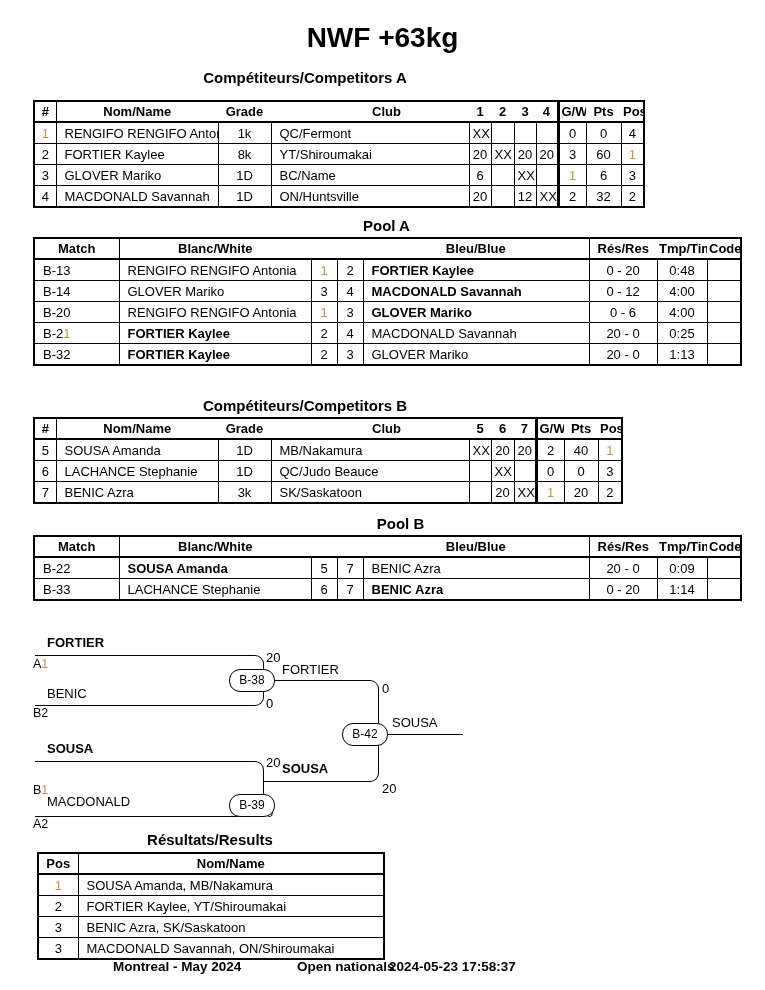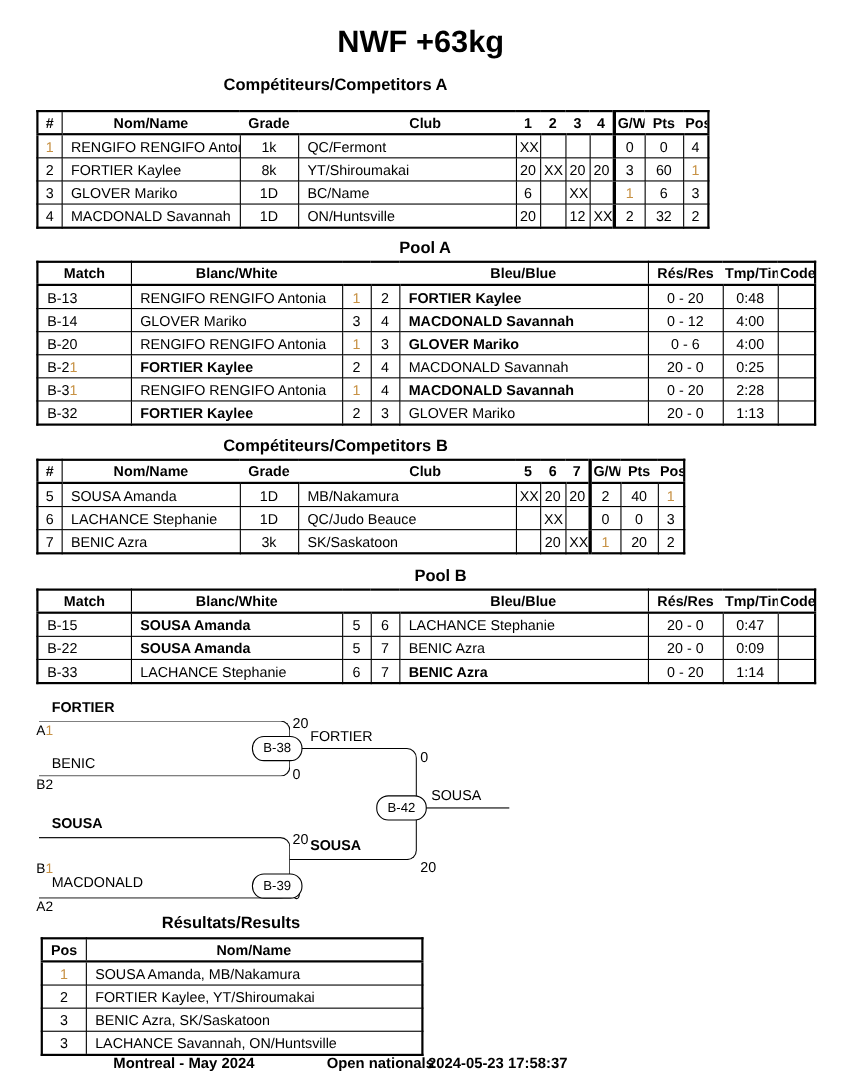--- a/index.html
+++ b/index.html
@@ -179,30 +179,20 @@
       <td class="l"><span>B-2</span><span class="tan" style="color: rgb(199, 145, 68);">1</span></td>
       <td class="l b">FORTIER Kaylee</td>
       <td class="c">2</td>
       <td class="c">4</td>
       <td class="l">MACDONALD Savannah</td>
       <td class="c">20 - 0</td>
       <td class="c">0:25</td>
       <td class="c"></td>
     </tr>
     <tr>
-      <td class="l"><span>B-3</span><span class="tan" style="color: rgb(199, 145, 68);">1</span></td>
-      <td class="l">RENGIFO RENGIFO Antonia</td>
-      <td class="c tan" style="color: rgb(199, 145, 68);">1</td>
-      <td class="c">4</td>
-      <td class="l b">MACDONALD Savannah</td>
-      <td class="c">0 - 20</td>
-      <td class="c">2:28</td>
-      <td class="c"></td>
-    </tr>
-    <tr>
       <td class="l"><span>B-32</span><span class="tan" style="color: rgb(199, 145, 68);"></span></td>
       <td class="l b">FORTIER Kaylee</td>
       <td class="c">2</td>
       <td class="c">3</td>
       <td class="l">GLOVER Mariko</td>
       <td class="c">20 - 0</td>
       <td class="c">1:13</td>
       <td class="c"></td>
     </tr>
   </tbody>
@@ -293,30 +283,20 @@
       <th class="c">Match</th>
       <th class="c sep">Blanc/White</th>
       <th></th>
       <th></th>
       <th class="c">Bleu/Blue</th>
       <th class="c sep">Rés/Res</th>
       <th class="c">Tmp/Tim</th>
       <th class="c">Code</th>
     </tr>
     <tr>
-      <td class="l"><span>B-15</span><span class="tan" style="color: rgb(199, 145, 68);"></span></td>
-      <td class="l b">SOUSA Amanda</td>
-      <td class="c">5</td>
-      <td class="c">6</td>
-      <td class="l">LACHANCE Stephanie</td>
-      <td class="c">20 - 0</td>
-      <td class="c">0:47</td>
-      <td class="c"></td>
-    </tr>
-    <tr>
       <td class="l"><span>B-22</span><span class="tan" style="color: rgb(199, 145, 68);"></span></td>
       <td class="l b">SOUSA Amanda</td>
       <td class="c">5</td>
       <td class="c">7</td>
       <td class="l">BENIC Azra</td>
       <td class="c">20 - 0</td>
       <td class="c">0:09</td>
       <td class="c"></td>
     </tr>
     <tr>
@@ -385,22 +365,22 @@
     <tr>
       <td class="c">2</td>
       <td class="l">FORTIER Kaylee, YT/Shiroumakai</td>
     </tr>
     <tr>
       <td class="c">3</td>
       <td class="l">BENIC Azra, SK/Saskatoon</td>
     </tr>
     <tr>
       <td class="c">3</td>
-      <td class="l">LACHANCE Savannah, ON/Huntsville</td>
-    </tr>
-  </tbody>
-    </table>
-
-  <div class="ftr" style="left:103px;top:959px;">Montreal - May 2024</div>
+      <td class="l">MACDONALD Savannah, ON/Shiroumakai</td>
+    </tr>
+  </tbody>
+    </table>
+
+  <div class="ftr" style="left:113px;top:959px;">Montreal - May 2024</div>
   <div class="ftr" style="left:297px;top:959px;">Open nationals</div>
   <div class="ftr" style="left:389px;top:959px;">2024-05-23 17:58:37</div>
 
 </div>
 
 </body></html>

